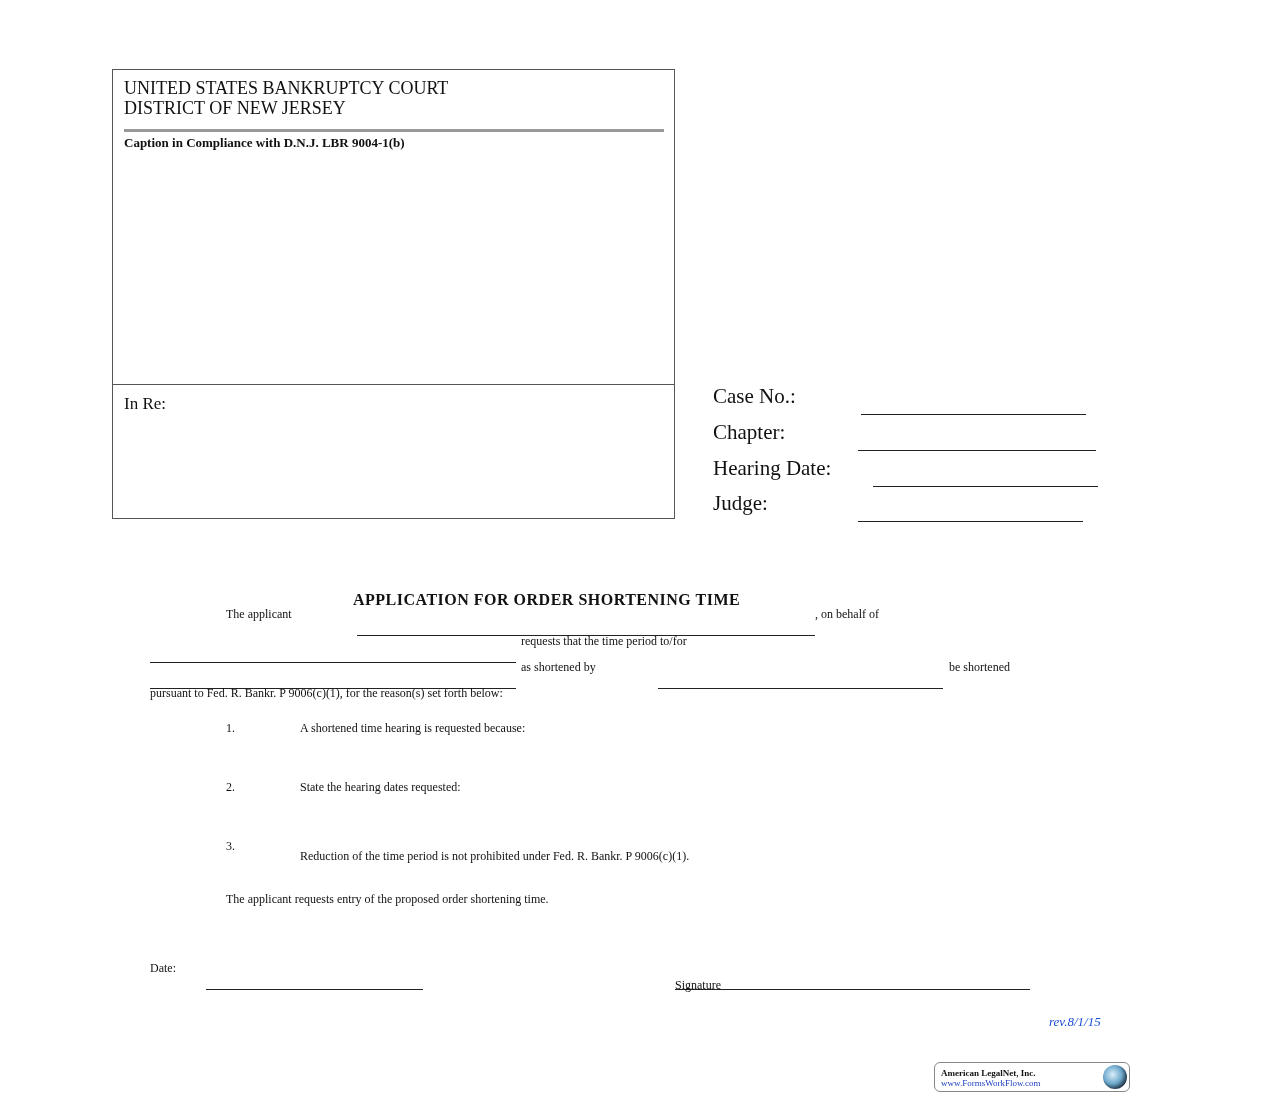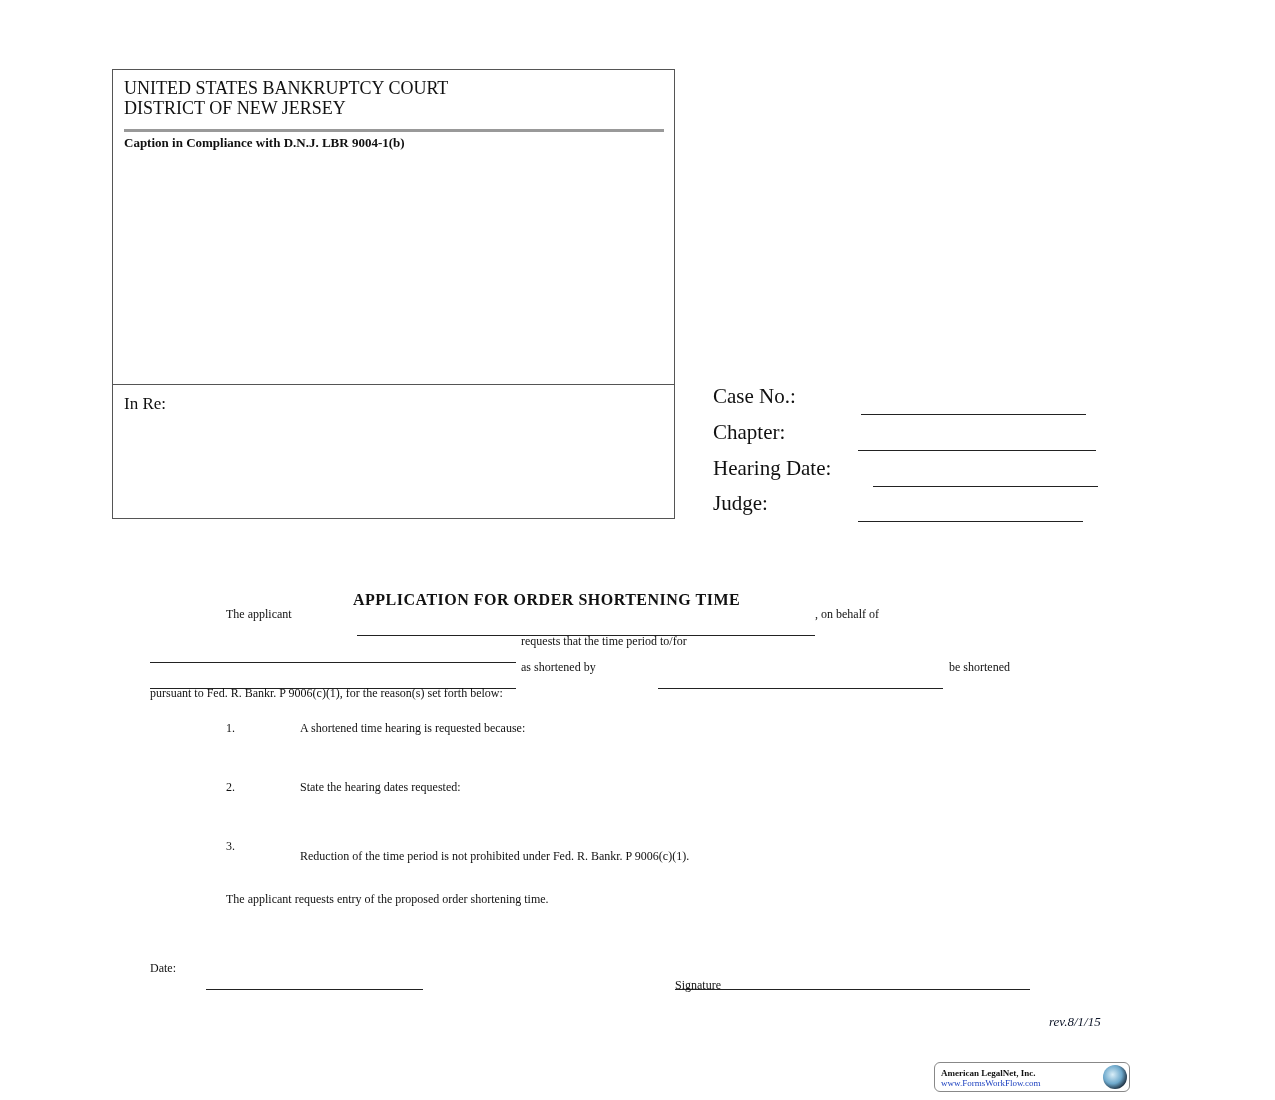--- a/index.html
+++ b/index.html
@@ -8,21 +8,21 @@
   .caption-box { position:absolute; left:112px; top:69px; width:563px; height:450px; border:1px solid #555; box-sizing:border-box; }
   .caption-divider { position:absolute; left:0; right:0; top:314px; border-top:1px solid #555; }
   .court-title { position:absolute; left:11px; top:8px; font-size:18px; line-height:20px; }
   .gray-rule { position:absolute; left:11px; width:540px; top:59px; height:0; border-top:3px solid #999; }
   .caption-note { position:absolute; left:11px; top:65px; font-size:13px; font-weight:bold; }
   .inre { position:absolute; left:11px; top:324px; font-size:17px; }
   .field-label { font-size:21px; }
   .blank { display:inline-block; border-bottom:1px solid #222; height:1px; vertical-align:baseline; }
   .doc-title { font-size:16px; font-weight:bold; letter-spacing:0.5px;margin-top:36px; }
   .body-text { font-size:12px; }
-  .rev { font-size:13px; font-style:italic; color:#0f172a; }
+  .rev { font-size:13px; font-style:italic; color:#1d4ed8; }
   .logo { position:absolute; left:934px; top:1062px; width:196px; height:30px; border:1px solid #888; border-radius:6px; box-sizing:border-box; background:#fff; }
   .logo-name { position:absolute; left:6px; top:5px; font-size:9px; font-weight:bold; }
   .logo-url { position:absolute; left:6px; top:15px; font-size:9px; color:#1a3fbf; }
   .logo-globe { position:absolute; right:2px; top:2px; width:24px; height:24px; border-radius:50%; background:radial-gradient(circle at 40% 40%, #d9eef8 0%, #6ea9cc 45%, #1d2f40 75%, #0c151d 100%); }
 </style>
 </head>
 <body>
 
 <div class="caption-box">
   <div class="court-title">

